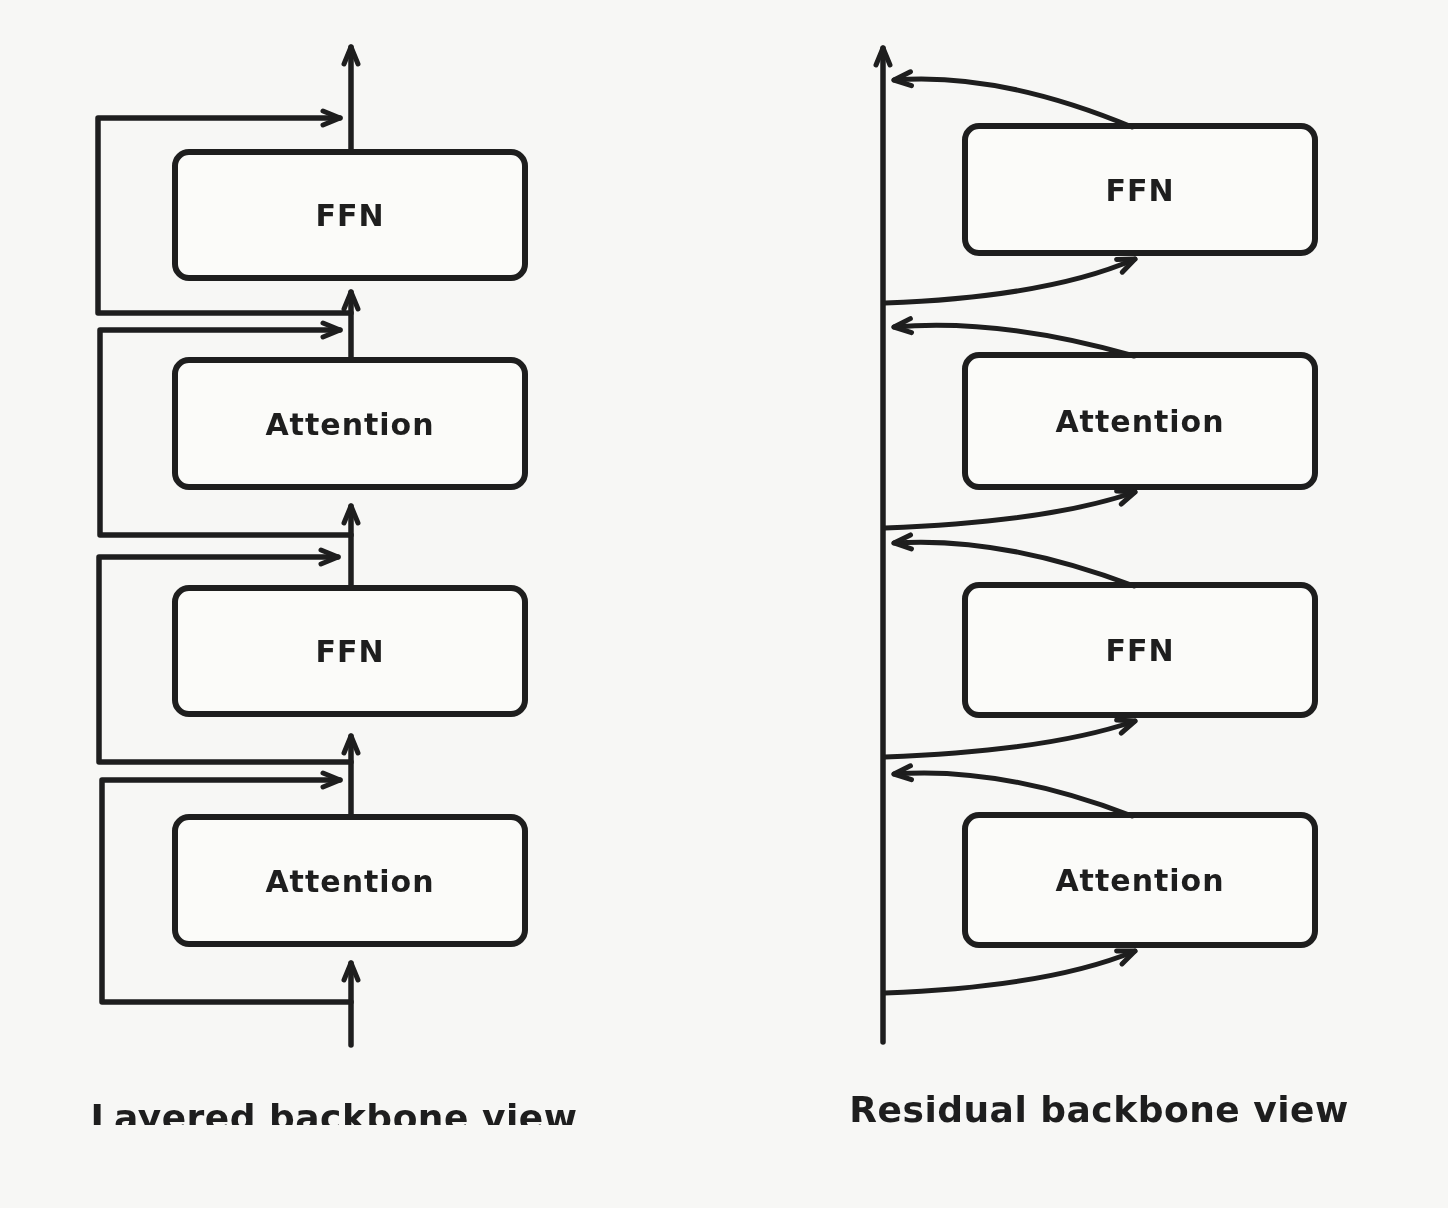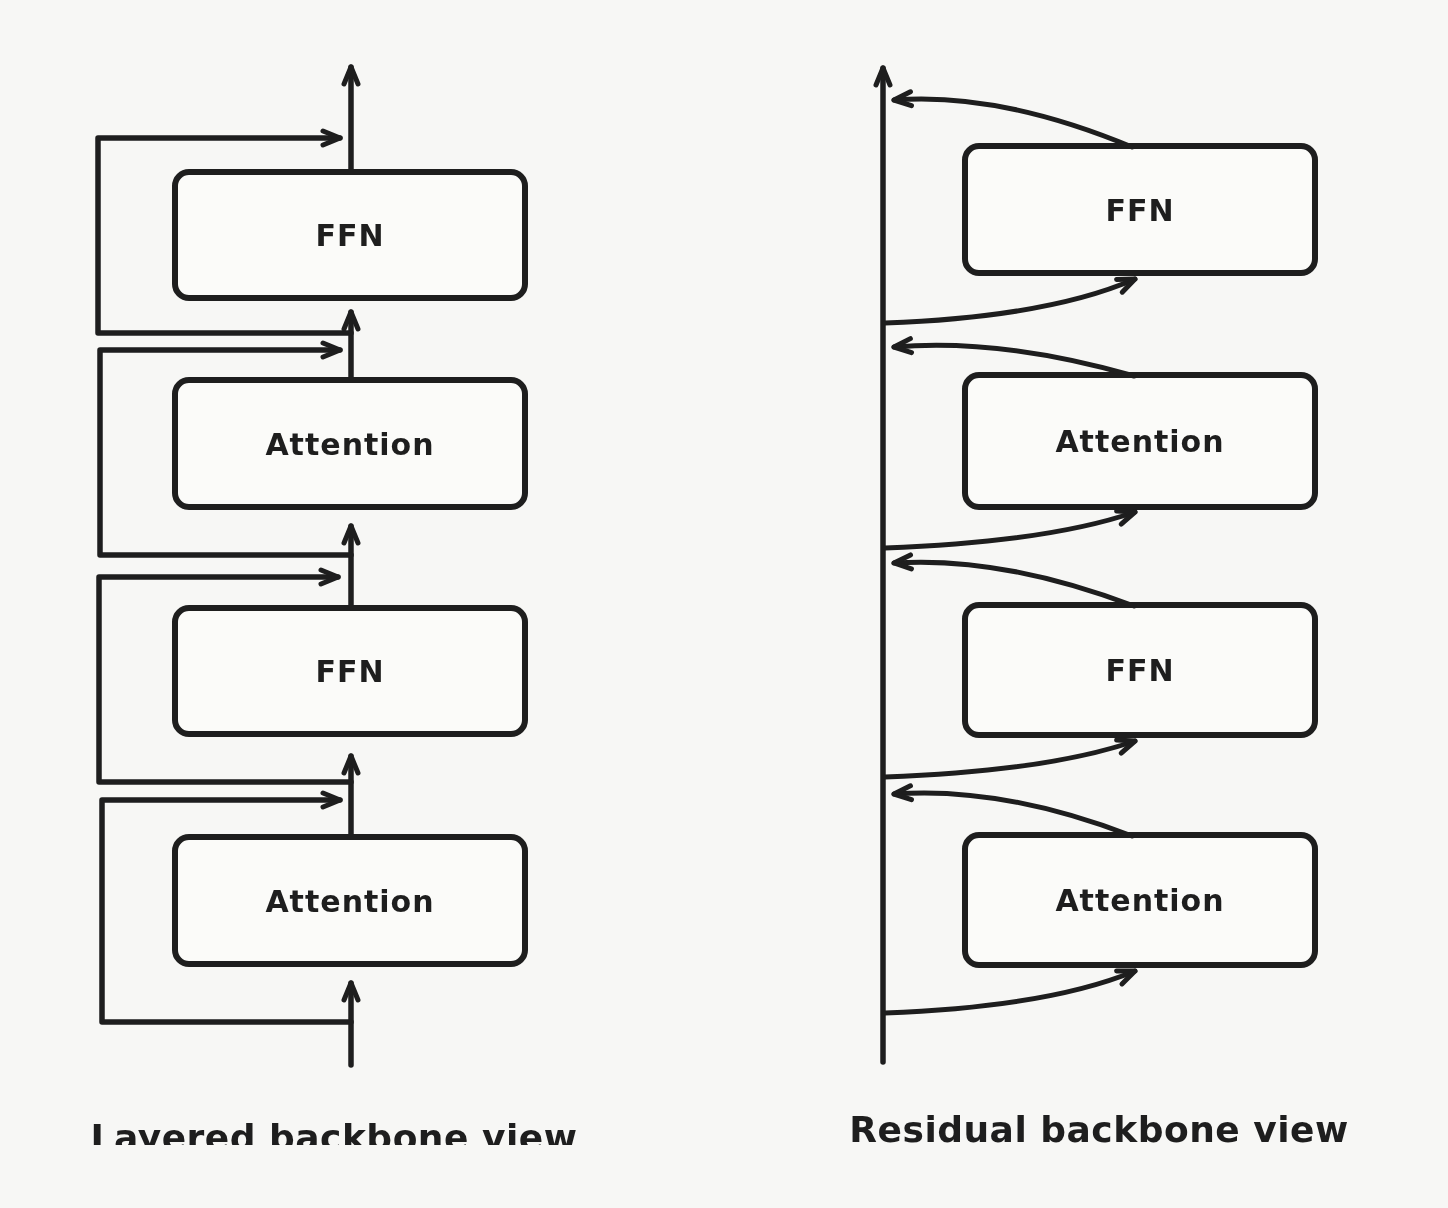--- a/index.html
+++ b/index.html
@@ -8,21 +8,20 @@
     --box-fill:#fbfbf9;
   }
   html,body{margin:0;padding:0;}
   body{background:var(--bg);}
   .canvas{
     position:relative;
     width:1448px;
     height:1125px;
     background:var(--bg);
     overflow:hidden;
-    margin-top:20px;
   }
   svg{display:block;}
   
   .ln{fill:none;stroke:var(--ink);stroke-width:5.5;stroke-linecap:round;stroke-linejoin:round;}
   .curve{fill:none;stroke:var(--ink);stroke-width:5;stroke-linecap:round;}
   .bx{fill:var(--box-fill);stroke:var(--ink);stroke-width:6;}
   .ah-path{fill:none;stroke:var(--ink);stroke-width:5;stroke-linecap:round;stroke-linejoin:round;}
   text{
     font-family:"DejaVu Sans","Liberation Sans",sans-serif;
     font-weight:700;

